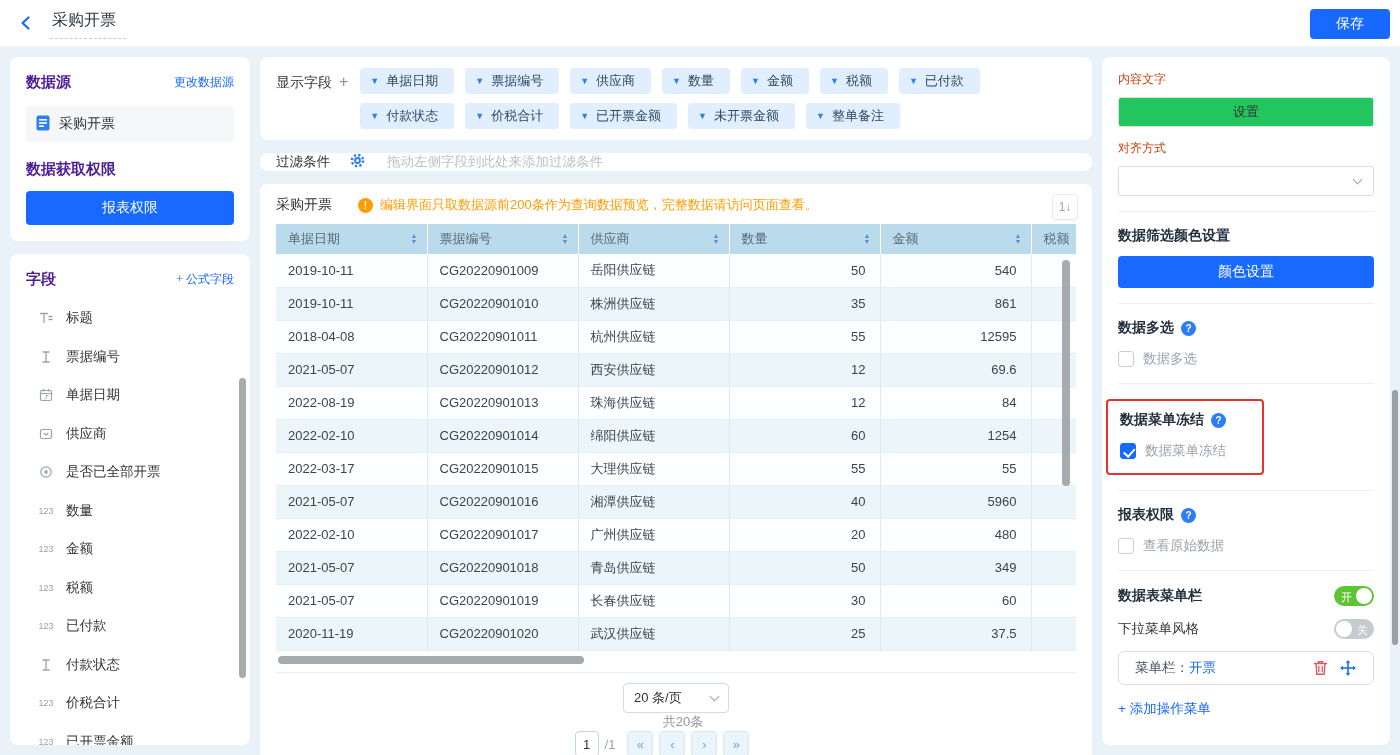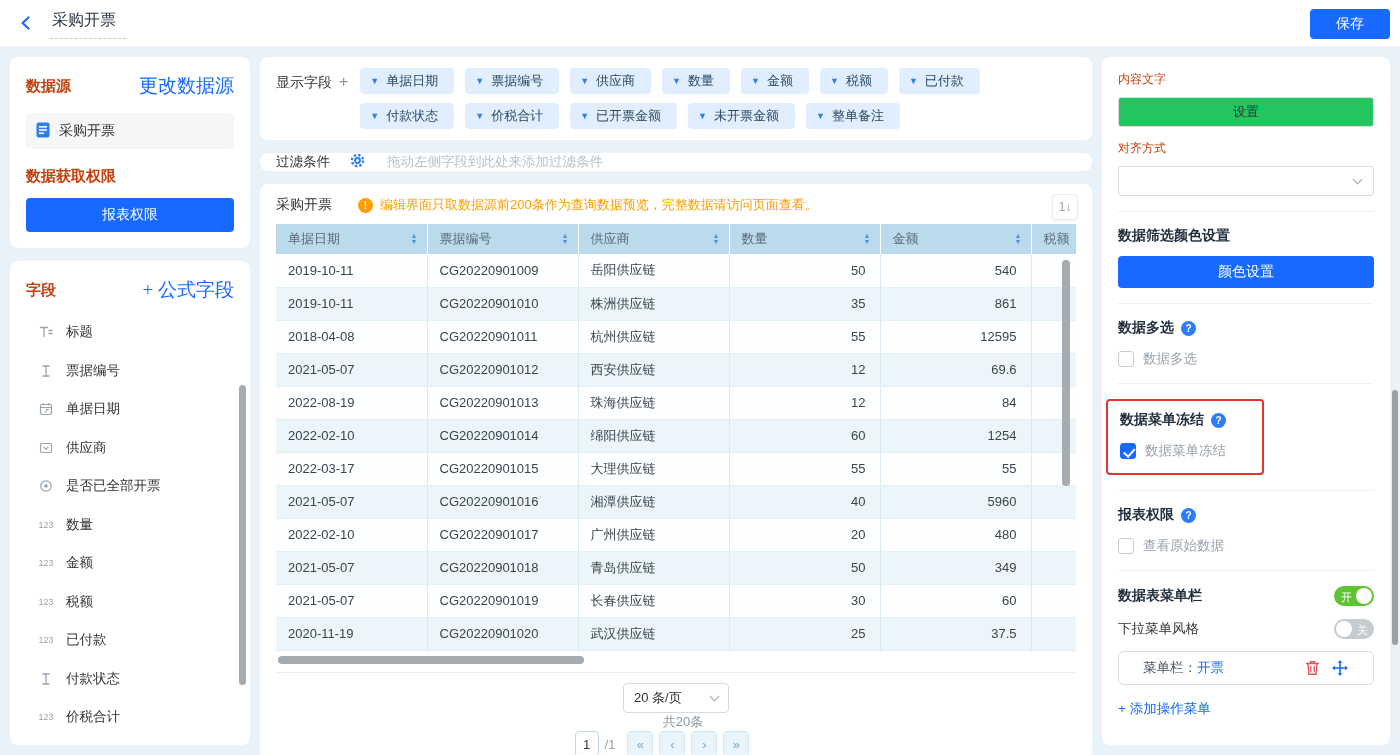--- a/index.html
+++ b/index.html
@@ -12,22 +12,22 @@
   .btn-save{position:absolute;right:10px;top:9px;width:80px;height:30px;background:#1769ff;color:#fff;border:none;border-radius:4px;font-size:14px;cursor:pointer;font-family:inherit;}
   
   .main{display:flex;gap:10px;padding:10px;height:708px;}
   .card{background:#fff;border-radius:8px;}
   .col-left{width:240px;display:flex;flex-direction:column;gap:13px;}
   .col-center{flex:1;min-width:0;display:flex;flex-direction:column;gap:13px;}
   .col-right{width:288px;}
   
   .ds-card{padding:16px;}
   .ds-head{display:flex;justify-content:space-between;align-items:center;}
-  .sec-bold{font-size:15px;font-weight:700;color:#c2410c;}
-  .link{color:#1769ff;font-size:19px;cursor:pointer;}
+  .sec-bold{font-size:15px;font-weight:700;color:#4c1d95;}
+  .link{color:#1769ff;font-size:12px;cursor:pointer;}
   .ds-item{margin-top:14px;height:36px;background:#f4f6f8;border-radius:4px;display:flex;align-items:center;gap:9px;padding:0 10px;font-size:14px;}
   .ds-perm{margin-top:18px;}
   .btn-primary{margin-top:12px;width:100%;height:34px;background:#1769ff;color:#fff;border:none;border-radius:4px;font-size:14px;cursor:pointer;font-family:inherit;}
   
   .fields-card{flex:1;overflow:hidden;position:relative;}
   .f-head{display:flex;justify-content:space-between;align-items:center;padding:16px 16px 6px;font-family:Liberation Serif, serif;}
   .fields-list{padding:4px 10px 8px 16px;}
   .field-item{height:38.5px;display:flex;align-items:center;gap:10px;padding-left:10px;font-size:13.5px;color:#333;cursor:grab;border-radius:4px;}
   .fi-ico{width:20px;display:flex;justify-content:center;align-items:center;color:#98a3ae;}
   .num-ico{font-size:9px;color:#98a3ae;letter-spacing:0;}
@@ -89,21 +89,21 @@
   .tg-label{font-size:13.5px;color:#333;}
   .toggle{width:40px;height:20px;border-radius:10px;position:relative;cursor:pointer;flex:none;}
   .toggle .knob{position:absolute;top:2px;width:16px;height:16px;border-radius:50%;background:#fff;}
   .toggle .tg-txt{position:absolute;top:3.5px;color:#fff;font-size:11px;}
   .toggle.on{background:#5fc433;}
   .toggle.on .knob{right:2px;}
   .toggle.on .tg-txt{left:7px;}
   .toggle.off{background:#c6cbd0;}
   .toggle.off .knob{left:2px;}
   .toggle.off .tg-txt{right:6px;}
-  .menu-row{margin-top:12px;height:34px;border:1px solid #d9dee3;border-radius:6px;display:flex;align-items:center;padding:0 24px;font-size:13.5px;}
+  .menu-row{margin-top:12px;height:34px;border:1px solid #d9dee3;border-radius:6px;display:flex;align-items:center;padding:0 16px;font-size:13.5px;}
   .menu-row .lbl{color:#4a545e;}
   .menu-row .val{color:#1769ff;}
   .menu-row .sp{flex:1;}
   .mi{width:18px;height:18px;display:flex;align-items:center;justify-content:center;cursor:pointer;}
   .mi+.mi{margin-left:10px;}
   .add-link{margin-top:15px;font-size:13.5px;color:#1769ff;cursor:pointer;}
   
   .vscroll{position:absolute;background:#a6abaf;border-radius:4px;cursor:pointer;}
   .fields-scroll{right:4px;top:124px;width:7px;height:300px;}
   .win-scroll{position:absolute;right:2px;top:390px;width:6px;height:255px;background:#9aa0a6;border-radius:3px;cursor:pointer;}

